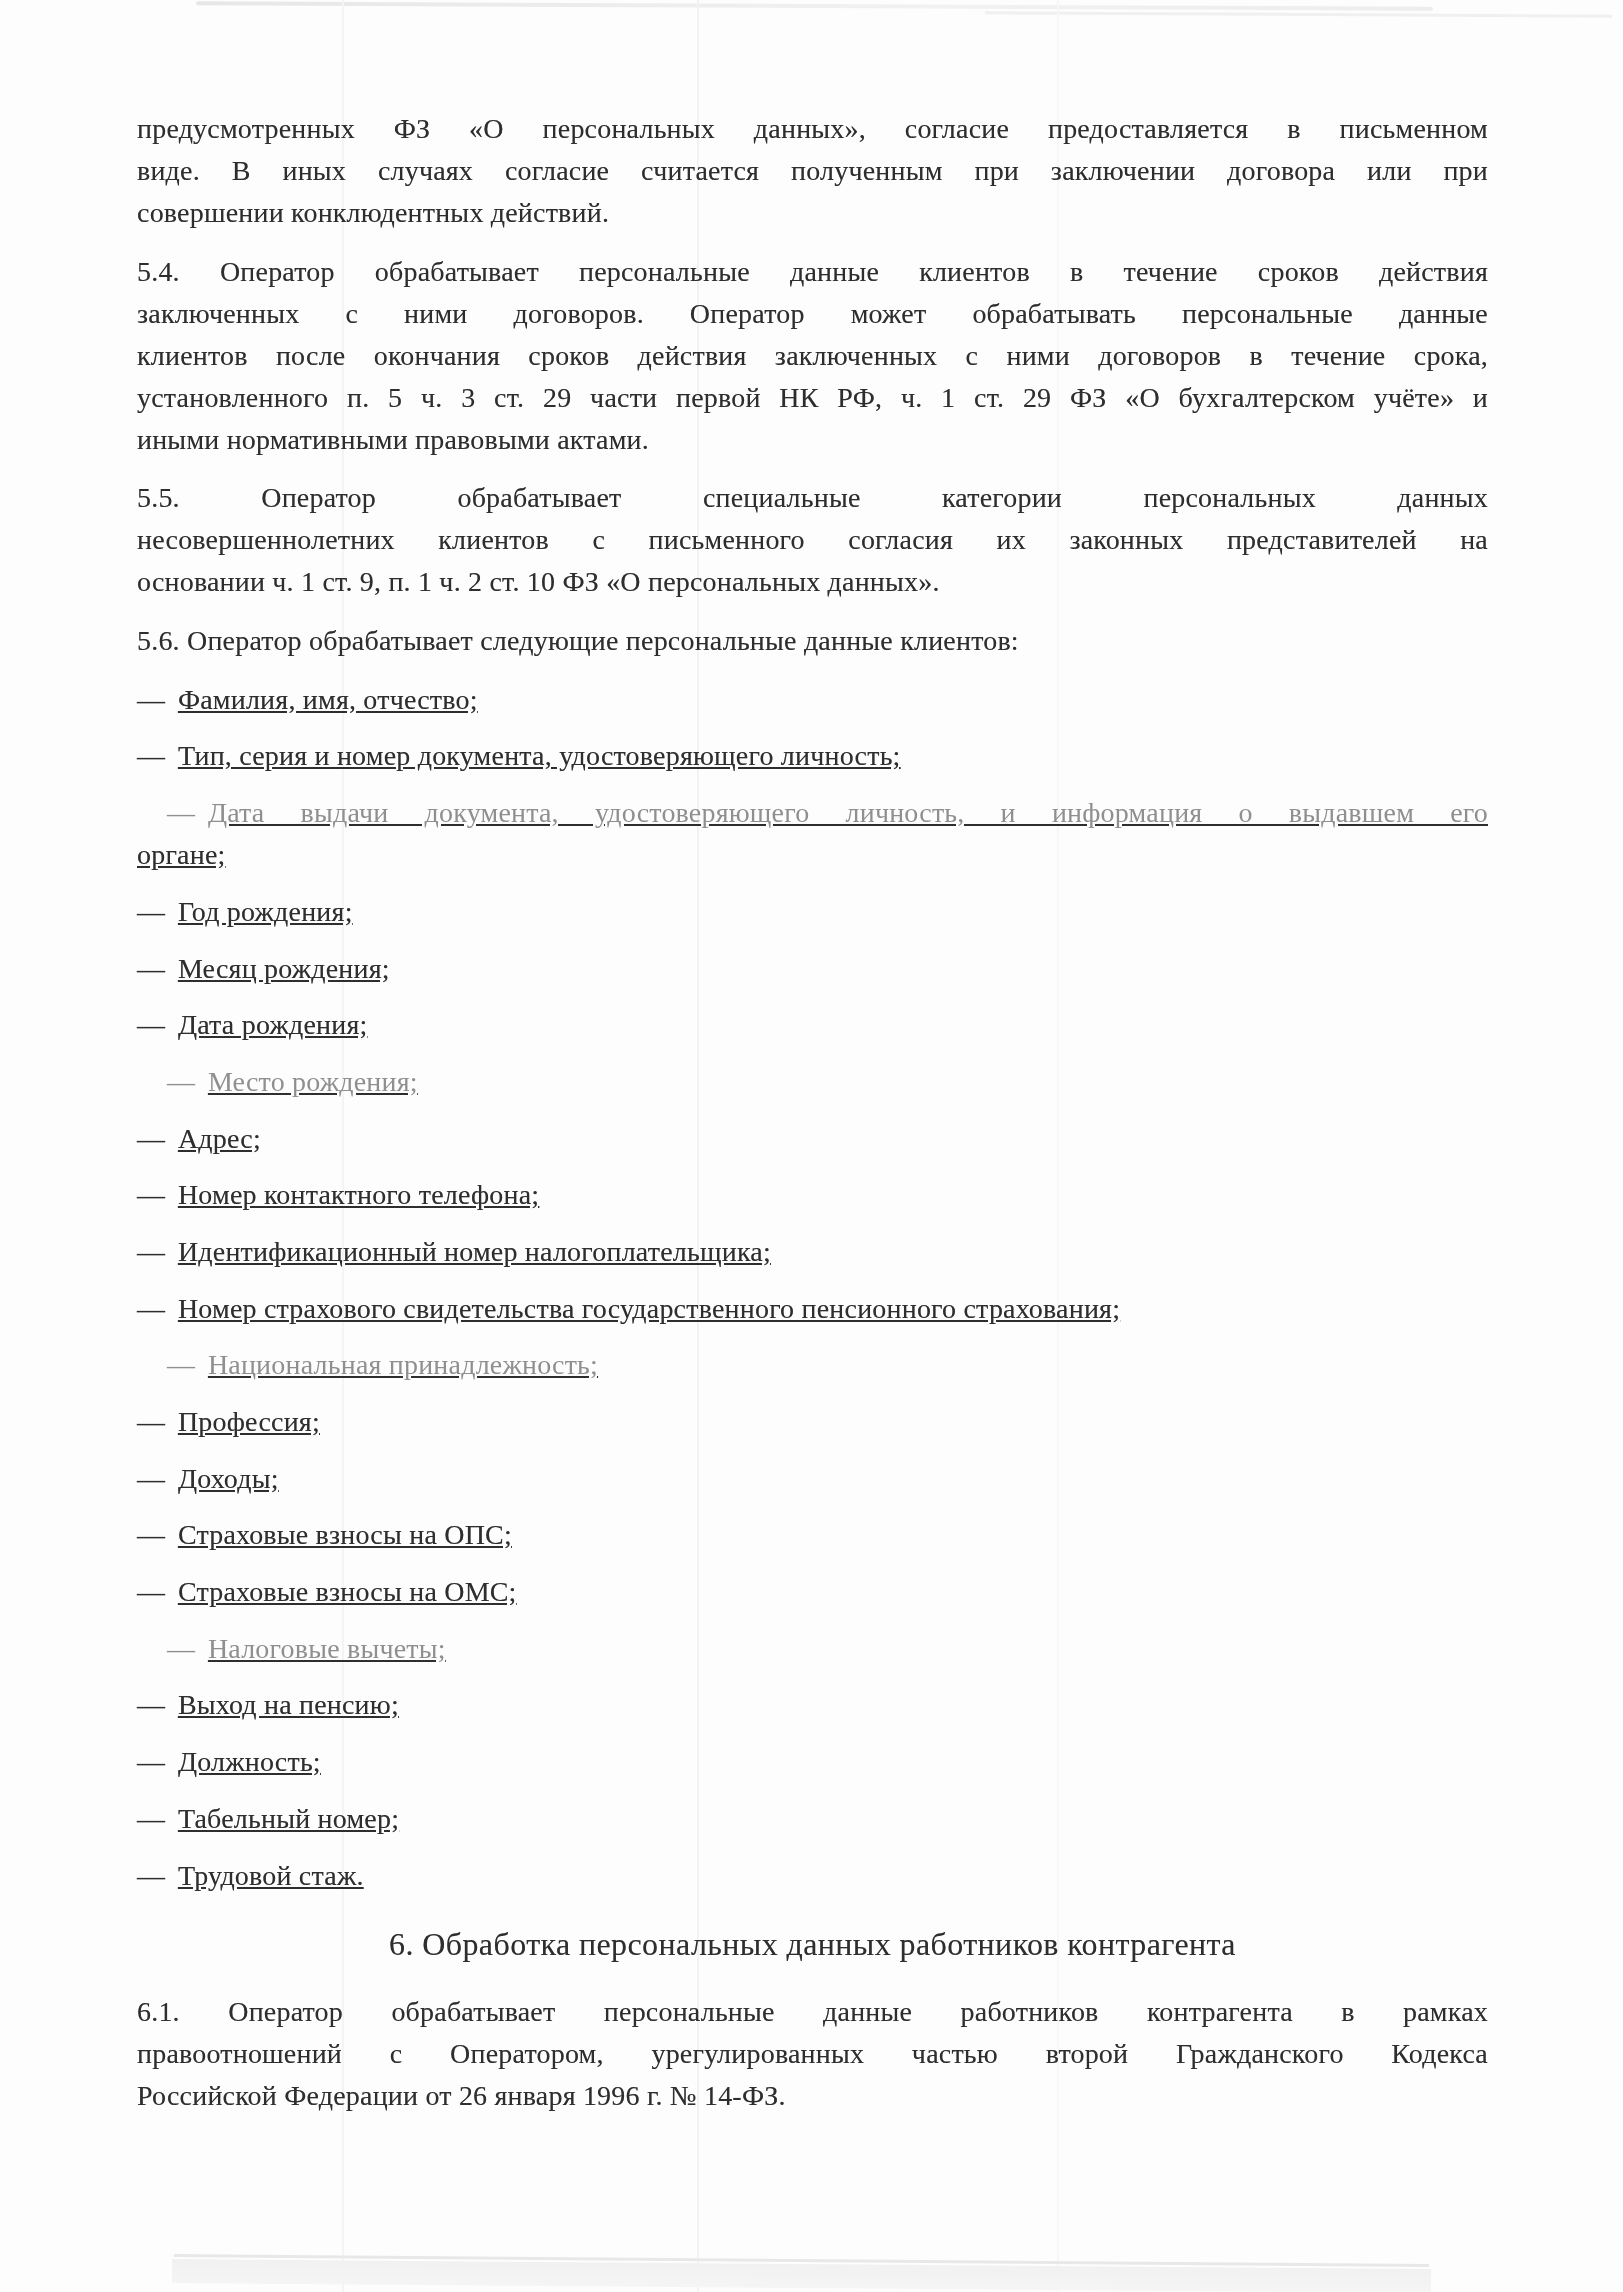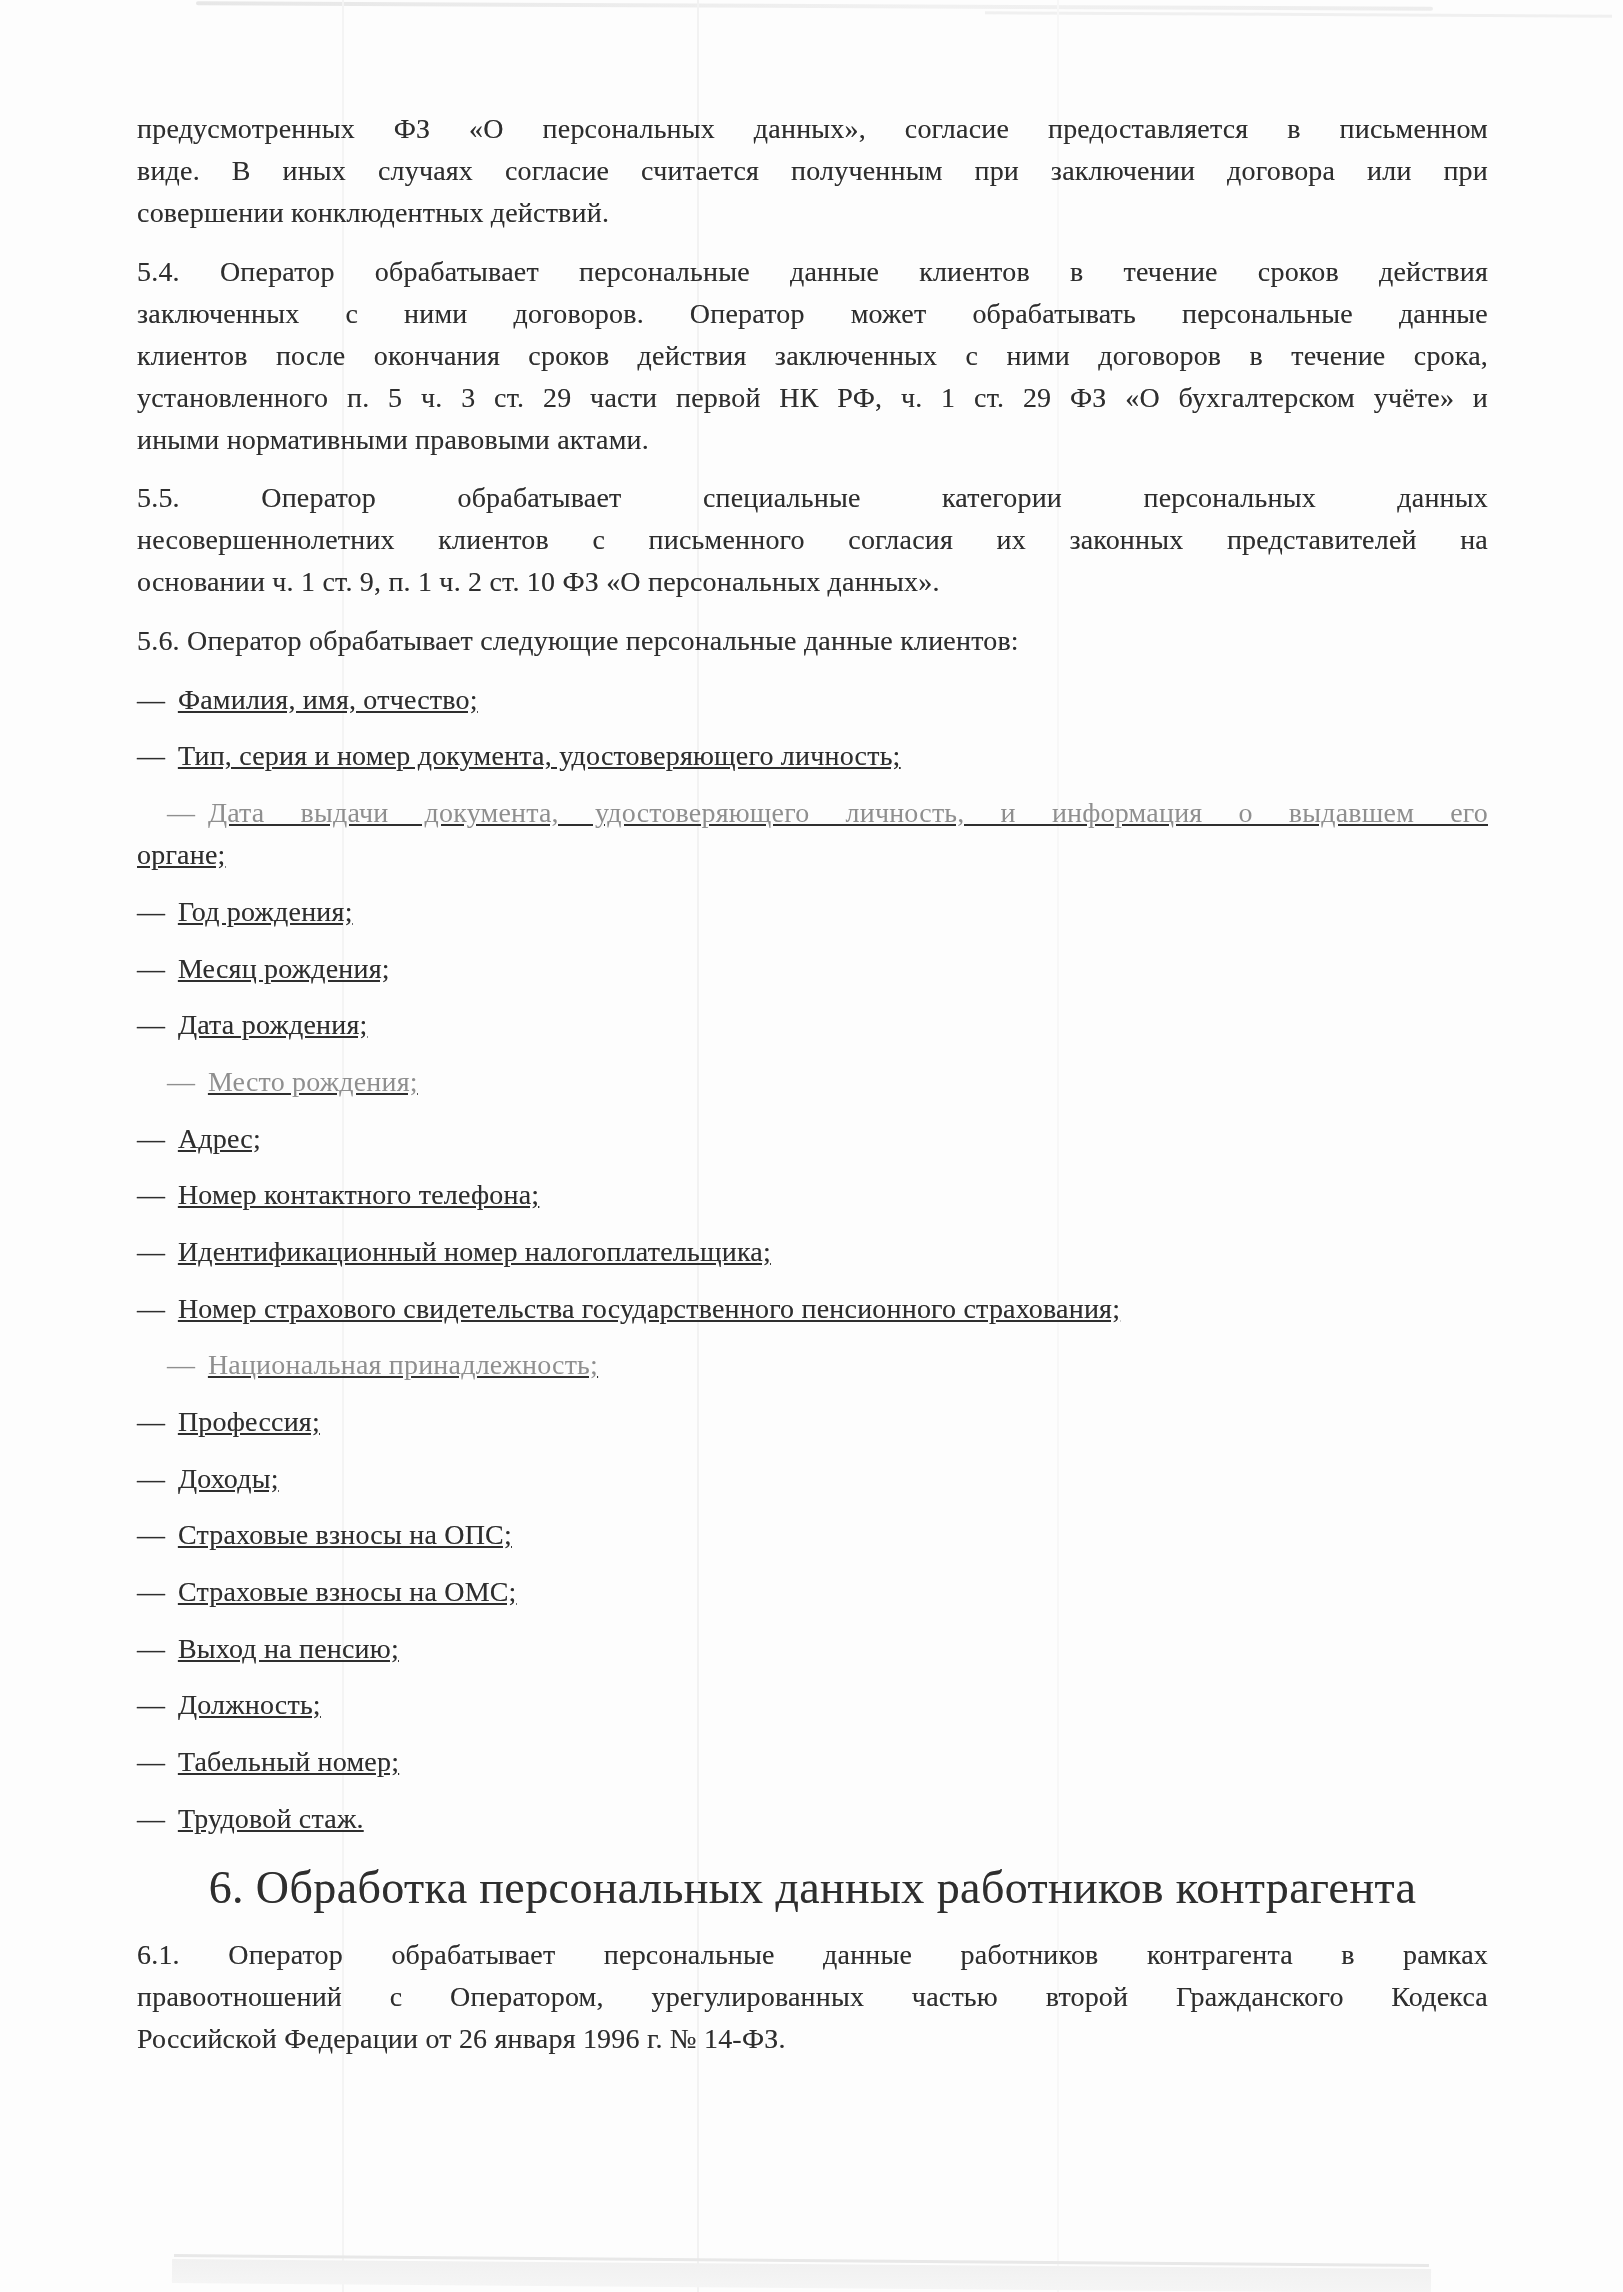--- a/index.html
+++ b/index.html
@@ -38,21 +38,21 @@
 
   .pd-list { margin-top: 5.9px; text-decoration: underline; }
   .li { line-height: 42px; margin-bottom: 14.7px; text-align: left; }
   .li .marker { display: inline-block; margin-right: 12.7px; }
   .li.justify-line { text-align: justify; text-align-last: justify; }
   .li.no-gap { margin-bottom: 0; }
   .faded { color: var(--ink_faded, #8f8f8f); text-shadow: none; margin-left: 30px; }
 
   .heading6 {
     margin: 23.5px 0 21.6px 0; font-weight: 400;
-    font-size: 46px; line-height: 49px; letter-spacing: 0.4px;
+    font-size: 32px; line-height: 49px; letter-spacing: 0.4px;
     text-align: center; color: var(--ink, #2e2e2e);
   }
 </style>
 </head>
 <body>
 
 <div class="page">
 
   <div class="streak-top-a"></div>
   <div class="streak-top-b"></div>
@@ -151,20 +151,23 @@
       </div>
 
       <div class="li">
         <span class="marker">—</span><span class="li-text">Страховые взносы на ОПС;</span>
       </div>
 
       <div class="li">
         <span class="marker">—</span><span class="li-text">Страховые взносы на ОМС;</span>
       </div>
 
+      <div class="li faded">
+        <span class="marker">—</span><span class="li-text">Налоговые вычеты;</span>
+      </div>
 
       <div class="li">
         <span class="marker">—</span><span class="li-text">Выход на пенсию;</span>
       </div>
 
       <div class="li">
         <span class="marker">—</span><span class="li-text">Должность;</span>
       </div>
 
       <div class="li">

